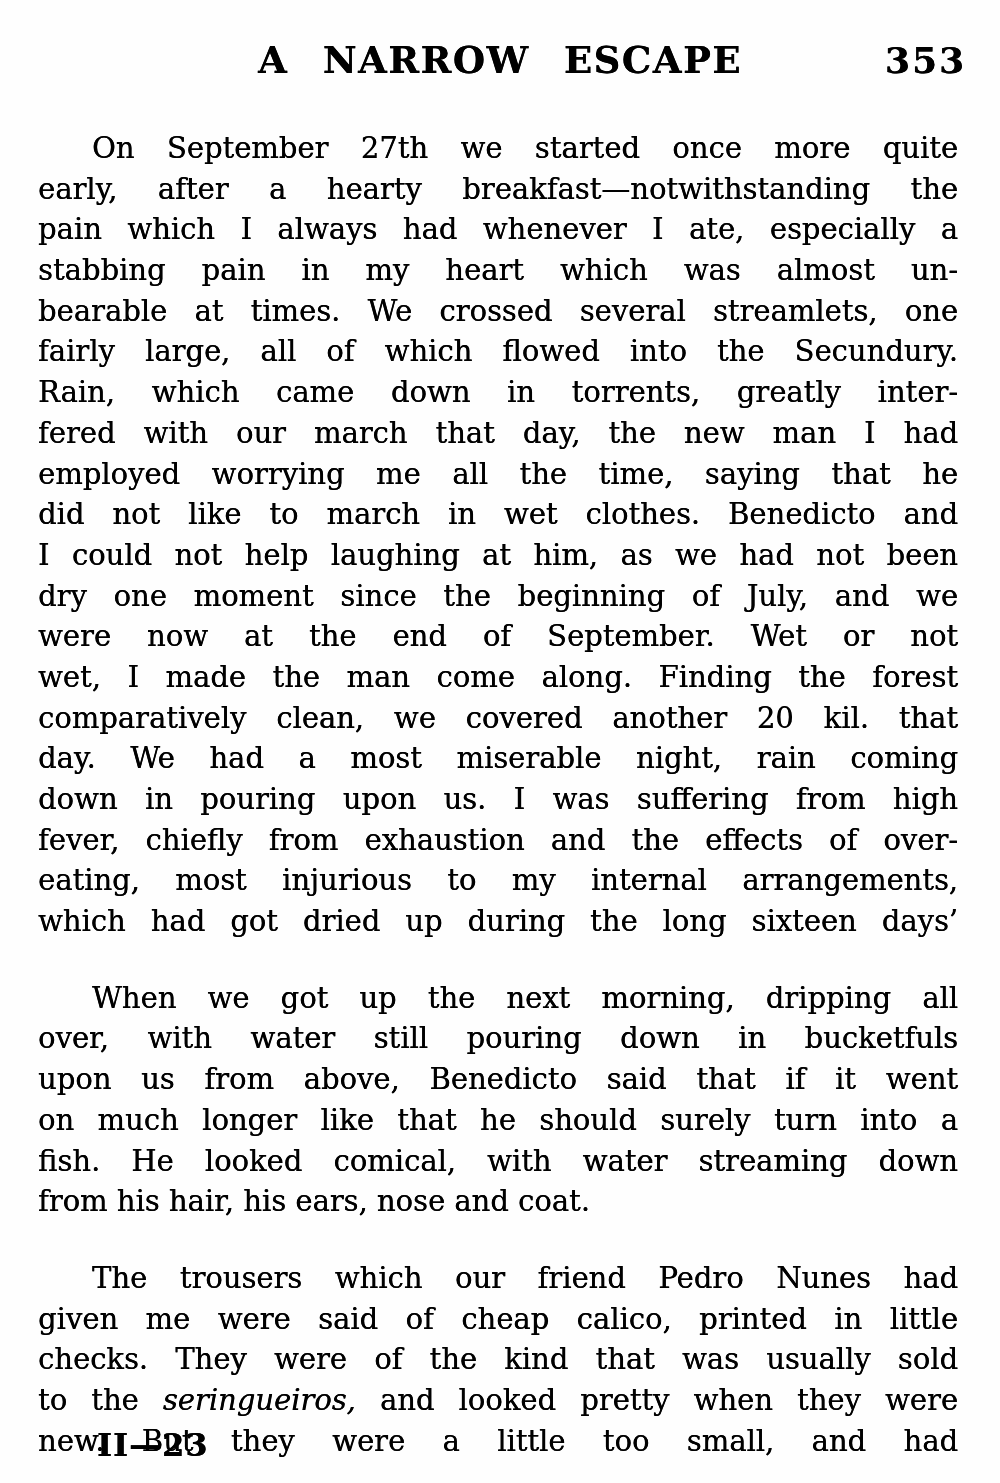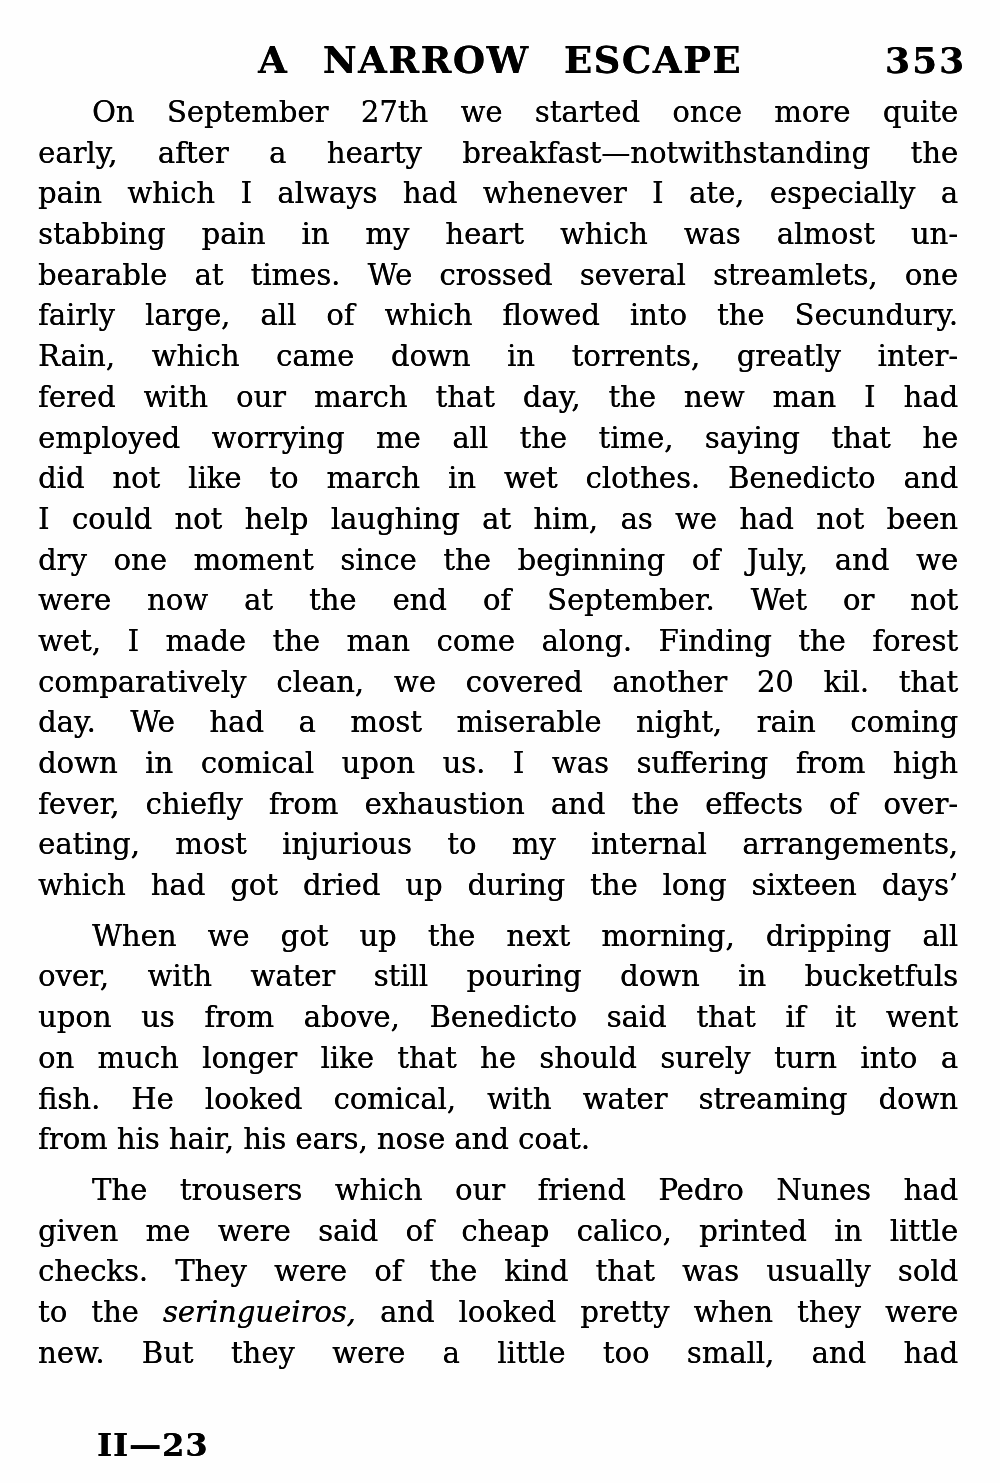--- a/index.html
+++ b/index.html
@@ -47,21 +47,21 @@
   .paragraph { margin: 0; }
   .paragraph + .paragraph { margin-top: 10px; }
   .line {
     line-height: 40.7px;
     height: 40.7px;
     text-align: justify;
     text-align-last: justify;
     -moz-text-align-last: justify;
     white-space: normal;
   }
-  .line.first { text-indent: 54px; }
+  .line.first { text-indent: 54px; margin-top: 36px; }
   .line.last { text-align-last: left; -moz-text-align-last: left; }
   .italic { font-style: italic; }
   .page-footer {
     position: absolute;
     left: 97px;
     top: 1426px;
     font-size: 32px;
     font-weight: bold;
     letter-spacing: 1px;
   }
@@ -88,21 +88,21 @@
       <div class="line">Rain, which came down in torrents, greatly inter-</div>
       <div class="line">fered with our march that day, the new man I had</div>
       <div class="line">employed worrying me all the time, saying that he</div>
       <div class="line">did not like to march in wet clothes. Benedicto and</div>
       <div class="line">I could not help laughing at him, as we had not been</div>
       <div class="line">dry one moment since the beginning of July, and we</div>
       <div class="line">were now at the end of September. Wet or not</div>
       <div class="line">wet, I made the man come along. Finding the forest</div>
       <div class="line">comparatively clean, we covered another 20 kil. that</div>
       <div class="line">day. We had a most miserable night, rain coming</div>
-      <div class="line">down in comical upon us. I was suffering from high</div>
+      <div class="line">down in pouring upon us. I was suffering from high</div>
       <div class="line">fever, chiefly from exhaustion and the effects of over-</div>
       <div class="line">eating, most injurious to my internal arrangements,</div>
       <div class="line">which had got dried up during the long sixteen days’</div>
     </div>
 
     <div class="paragraph">
       <div class="line first">When we got up the next morning, dripping all</div>
       <div class="line">over, with water still pouring down in bucketfuls</div>
       <div class="line">upon us from above, Benedicto said that if it went</div>
       <div class="line">on much longer like that he should surely turn into a</div>

